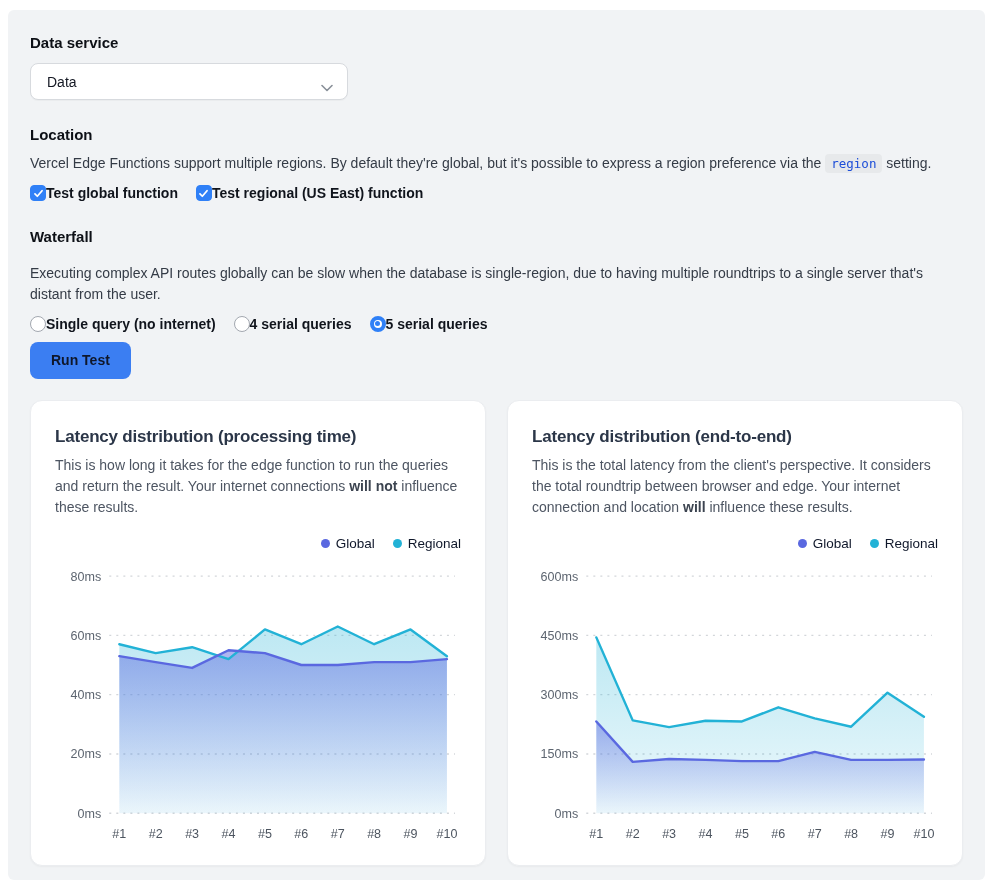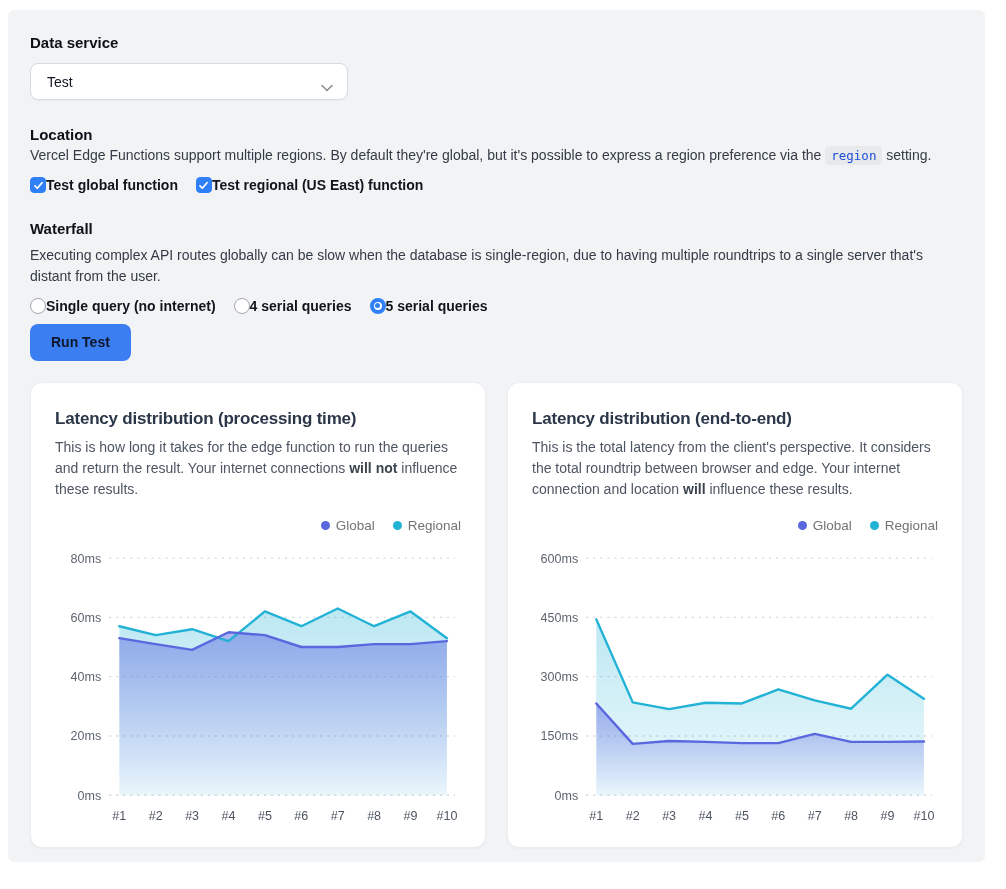--- a/index.html
+++ b/index.html
@@ -143,49 +143,49 @@
     line-height: 1.5;
     color: #4d5562;
     margin: 0 0 16px 0;
   }
   .card-desc b { color: #3c4450; margin-top: 24px; }
   .legend {
     display: flex;
     justify-content: flex-end;
     gap: 18px;
     font-size: 13.5px;
-    color: #737373;
+    color: #0f172a;
     margin-bottom: 6px;
     min-height: 20px;
     align-items: center;
   }
   .legend-item { display: flex; align-items: center; gap: 6px; }
   .legend-dot { width: 9px; height: 9px; border-radius: 50%; flex: none; }
   .chart-wrap { width: 100%; }
   .chart-wrap svg { width: 100%; height: auto; display: block; }
   svg text { font-family: "Liberation Sans", "DejaVu Sans", sans-serif; }
 </style>
 </head>
 <body>
 
 <div class="panel">
 
   
   <h3 class="section-heading">Data service</h3>
   <div class="select-box">
-    <span>Test</span>
+    <span>Data</span>
     <span class="chev">
       <svg width="12" height="8" viewBox="0 0 12 8">
           <polyline points="1,1.5 6,6.5 11,1.5" fill="none" stroke="#899099" stroke-width="1.6" stroke-linecap="round" stroke-linejoin="round"></polyline>
         </svg>
     </span>
   </div>
 
   
-  <h3 class="section-heading" style="margin-bottom:2px">Location</h3>
+  <h3 class="section-heading" style="margin-bottom:10px">Location</h3>
   <p class="para"><span>Vercel Edge Functions support multiple regions. By default they're global, but it's possible to express a region preference via the </span><span class="code-chip">region</span><span> setting.</span></p>
   <div class="choice-row">
     <label class="choice-item">
       <span class="checkbox checked">
         <svg width="11" height="11" viewBox="0 0 14 14">
             <polyline points="2.5,7.5 5.5,10.5 11.5,3.5" fill="none" stroke="#ffffff" stroke-width="2.2" stroke-linecap="round" stroke-linejoin="round"></polyline>
           </svg>
       </span>
       <span>Test global function</span>
     </label>
@@ -193,21 +193,21 @@
       <span class="checkbox checked">
         <svg width="11" height="11" viewBox="0 0 14 14">
             <polyline points="2.5,7.5 5.5,10.5 11.5,3.5" fill="none" stroke="#ffffff" stroke-width="2.2" stroke-linecap="round" stroke-linejoin="round"></polyline>
           </svg>
       </span>
       <span>Test regional (US East) function</span>
     </label>
   </div>
 
   
-  <h3 class="section-heading" style="margin-bottom:8px">Waterfall</h3>
+  <h3 class="section-heading" style="margin-bottom:18px">Waterfall</h3>
   <p class="para">Executing complex API routes globally can be slow when the database is single-region, due to having multiple roundtrips to a single server that's distant from the user.</p>
   <div class="choice-row" style="margin-bottom:0">
     <label class="choice-item">
       <span class="radio"></span>
       <span>Single query (no internet)</span>
     </label>
     <label class="choice-item">
       <span class="radio"></span>
       <span>4 serial queries</span>
     </label>

